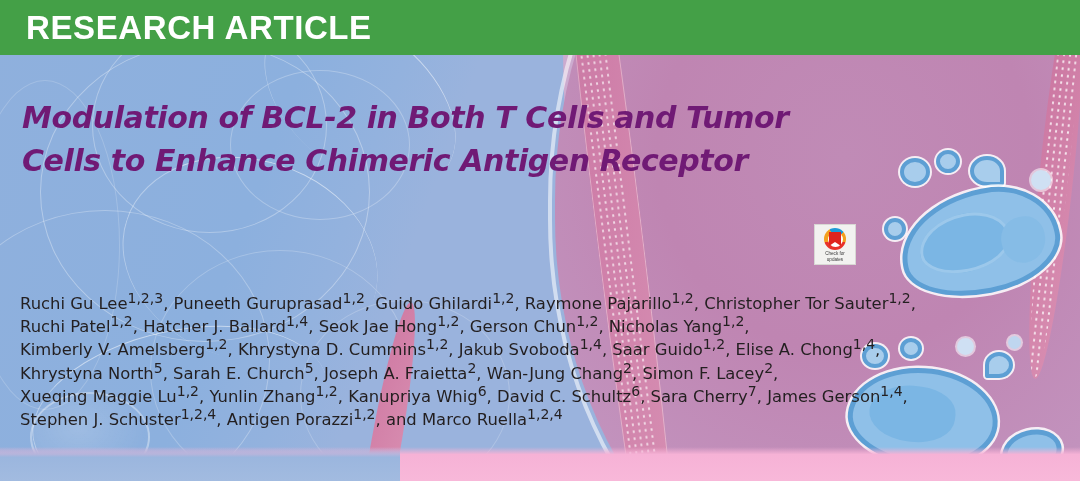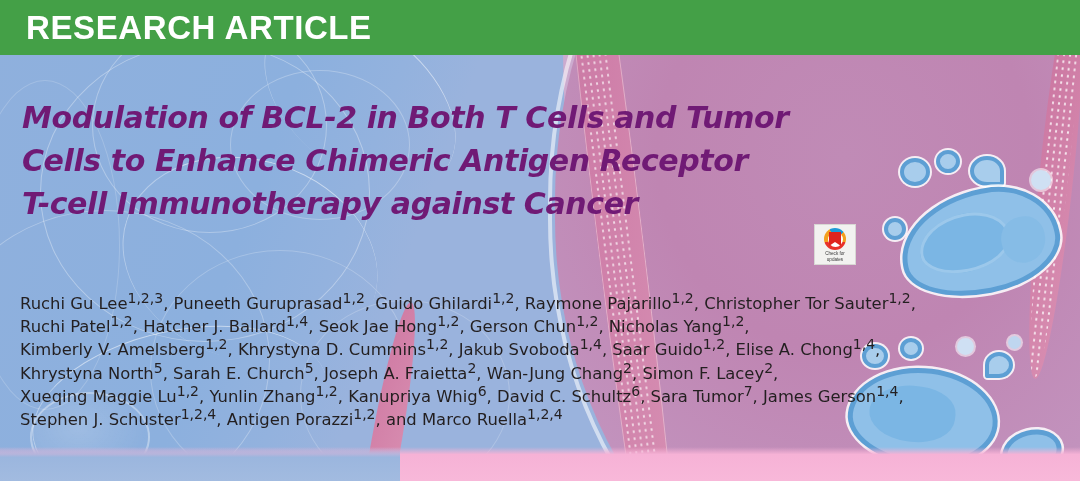--- a/index.html
+++ b/index.html
@@ -427,33 +427,32 @@
     <div class="bottom-band-left"></div>
   </div>
 
   <div class="green-bar">
     <span class="green-bar-label">RESEARCH ARTICLE</span>
   </div>
 
   <div class="title-block">
     <div class="title-line">Modulation of BCL-2 in Both T Cells and Tumor</div>
     <div class="title-line">Cells to Enhance Chimeric Antigen Receptor</div>
-    <div class="title-line">T-cell Immunotherapy against Cancer</div>
   </div>
 
   <div class="crossmark">
     <div class="crossmark-mark"></div>
     <div class="crossmark-text">
       <span>Check for</span><br>
       <span>updates</span>
     </div>
   </div>
 
   <div class="authors" id="authors">
       <div class="author-line"><span>Ruchi Gu Lee</span><sup>1,2,3</sup><span>, </span><span>Puneeth Guruprasad</span><sup>1,2</sup><span>, </span><span>Guido Ghilardi</span><sup>1,2</sup><span>, </span><span>Raymone Pajarillo</span><sup>1,2</sup><span>, </span><span>Christopher Tor Sauter</span><sup>1,2</sup><span>,</span></div>
       <div class="author-line"><span>Ruchi Patel</span><sup>1,2</sup><span>, </span><span>Hatcher J. Ballard</span><sup>1,4</sup><span>, </span><span>Seok Jae Hong</span><sup>1,2</sup><span>, </span><span>Gerson Chun</span><sup>1,2</sup><span>, </span><span>Nicholas Yang</span><sup>1,2</sup><span>,</span></div>
       <div class="author-line"><span>Kimberly V. Amelsberg</span><sup>1,2</sup><span>, </span><span>Khrystyna D. Cummins</span><sup>1,2</sup><span>, </span><span>Jakub Svoboda</span><sup>1,4</sup><span>, </span><span>Saar Guido</span><sup>1,2</sup><span>, </span><span>Elise A. Chong</span><sup>1,4</sup><span>,</span></div>
       <div class="author-line"><span>Khrystyna North</span><sup>5</sup><span>, </span><span>Sarah E. Church</span><sup>5</sup><span>, </span><span>Joseph A. Fraietta</span><sup>2</sup><span>, </span><span>Wan-Jung Chang</span><sup>2</sup><span>, </span><span>Simon F. Lacey</span><sup>2</sup><span>,</span></div>
-      <div class="author-line"><span>Xueqing Maggie Lu</span><sup>1,2</sup><span>, </span><span>Yunlin Zhang</span><sup>1,2</sup><span>, </span><span>Kanupriya Whig</span><sup>6</sup><span>, </span><span>David C. Schultz</span><sup>6</sup><span>, </span><span>Sara Tumor</span><sup>7</sup><span>, </span><span>James Gerson</span><sup>1,4</sup><span>,</span></div>
+      <div class="author-line"><span>Xueqing Maggie Lu</span><sup>1,2</sup><span>, </span><span>Yunlin Zhang</span><sup>1,2</sup><span>, </span><span>Kanupriya Whig</span><sup>6</sup><span>, </span><span>David C. Schultz</span><sup>6</sup><span>, </span><span>Sara Cherry</span><sup>7</sup><span>, </span><span>James Gerson</span><sup>1,4</sup><span>,</span></div>
       <div class="author-line"><span>Stephen J. Schuster</span><sup>1,2,4</sup><span>, </span><span>Antigen Porazzi</span><sup>1,2</sup><span>, and </span><span>Marco Ruella</span><sup>1,2,4</sup></div>
     </div>
 
 </div>
 
 </body></html>

